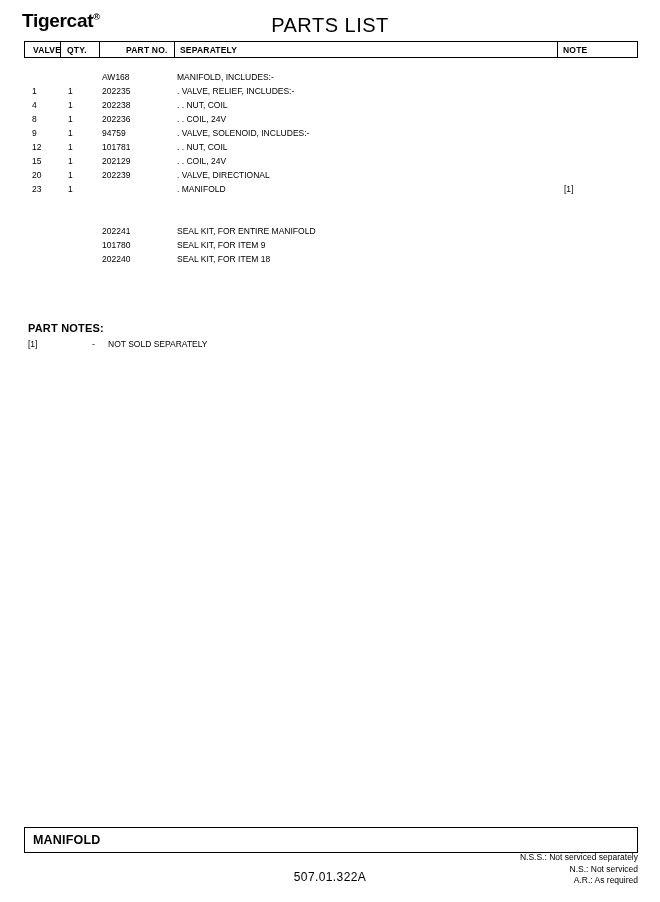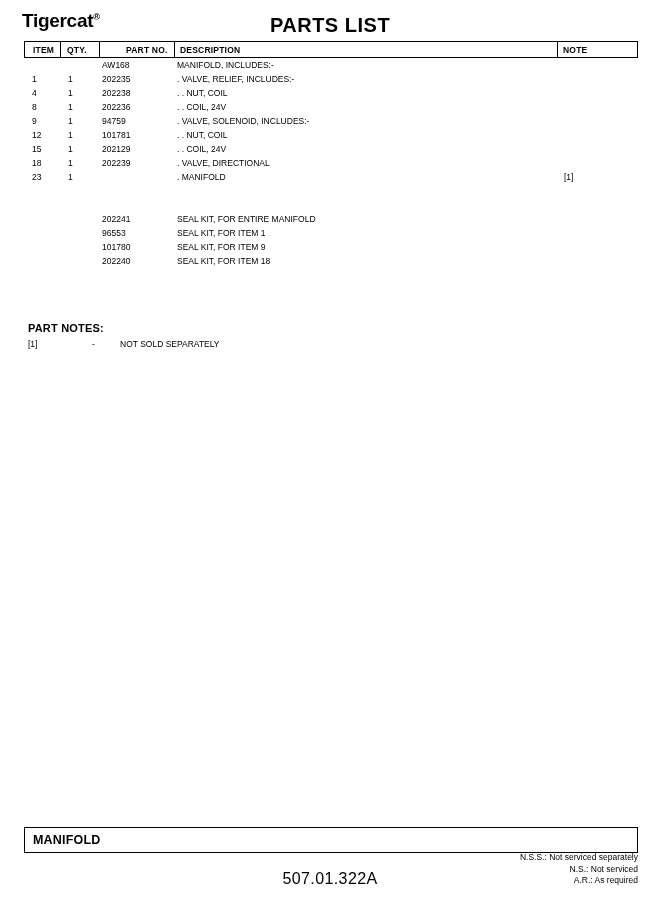--- a/index.html
+++ b/index.html
@@ -45,21 +45,21 @@
     vertical-align: super;
     font-weight: bold;
   }
   .doc-title {
     position: absolute;
     left: 0;
     right: 0;
     top: 6px;
     text-align: center;
     font-size: 20px;
-    font-weight: bold;
+    font-weight: normal;
     letter-spacing: 0.5px;
   }
 
   
   .table-wrap {
     position: absolute;
     top: 41px;
     left: 24px;
     width: 614px;
   }
@@ -92,20 +92,21 @@
     width: 1px;
     background: #000;
   }
   .v1 { left: 35px; }
   .v2 { left: 74px; }
   .v3 { left: 149px; }
   .v4 { left: 532px; }
 
   .rows {
     position: relative;
+    margin-top: 12px;
     width: 614px;
   }
   .row {
     position: relative;
     height: 14px;
     font-size: 8.5px;
   }
   .row .f {
     position: absolute;
     top: 0;
@@ -134,21 +135,21 @@
     letter-spacing: 0.2px;
   }
   .pn-row {
     position: relative;
     height: 14px;
     margin-top: 5px;
     font-size: 8.5px;
   }
   .pn-key  { position: absolute; left: 0px; }
   .pn-dash { position: absolute; left: 64px; }
-  .pn-text { position: absolute; left: 80px; margin-left: 12px; }
+  .pn-text { position: absolute; left: 80px; }
 
   
   .footer-box {
     position: absolute;
     left: 24px;
     top: 827px;
     width: 614px;
     height: 26px;
     border: 1px solid #000;
     box-sizing: border-box;
@@ -161,21 +162,21 @@
     font-size: 12.5px;
     font-weight: bold;
     letter-spacing: 0.2px;
   }
   .page-number {
     position: absolute;
     left: 0;
     right: 0;
     top: 870px;
     text-align: center;
-    font-size: 16px;
+    font-size: 12px;
     letter-spacing: 0.4px;
   }
   .legend {
     position: absolute;
     right: 22px;
     top: 852px;
     text-align: right;
     font-size: 8.5px;
     line-height: 11.5px;
   }
@@ -185,24 +186,24 @@
 
 <div class="page">
 
   <div class="header">
     <div class="brand"><span>Tigercat</span><span class="reg">®</span></div>
     <div class="doc-title">PARTS LIST</div>
   </div>
 
   <div class="table-wrap">
     <div class="col-head">
-      <span class="cell c-item">ITEM</span>
+      <span class="cell c-item">VALVE</span>
       <span class="cell c-qty">QTY.</span>
       <span class="cell c-part">PART NO.</span>
-      <span class="cell c-desc">DESCRIPTION</span>
+      <span class="cell c-desc">SEPARATELY</span>
       <span class="cell c-note">NOTE</span>
       <span class="vline v1"></span>
       <span class="vline v2"></span>
       <span class="vline v3"></span>
       <span class="vline v4"></span>
     </div>
 
     <div class="rows">
       <div class="row">
         <span class="f f-item"></span>
@@ -247,21 +248,21 @@
         <span class="f f-note"></span>
       </div>
       <div class="row">
         <span class="f f-item">15</span>
         <span class="f f-qty">1</span>
         <span class="f f-part">202129</span>
         <span class="f f-desc">. . COIL, 24V</span>
         <span class="f f-note"></span>
       </div>
       <div class="row">
-        <span class="f f-item">18</span>
+        <span class="f f-item">20</span>
         <span class="f f-qty">1</span>
         <span class="f f-part">202239</span>
         <span class="f f-desc">. VALVE, DIRECTIONAL</span>
         <span class="f f-note"></span>
       </div>
       <div class="row">
         <span class="f f-item">23</span>
         <span class="f f-qty">1</span>
         <span class="f f-part"></span>
         <span class="f f-desc">. MANIFOLD</span>
@@ -269,27 +270,20 @@
       </div>
 
       <div class="gap"></div>
       <div class="gap"></div>
 
       <div class="row">
         <span class="f f-item"></span>
         <span class="f f-qty"></span>
         <span class="f f-part">202241</span>
         <span class="f f-desc">SEAL KIT, FOR ENTIRE MANIFOLD</span>
-        <span class="f f-note"></span>
-      </div>
-      <div class="row">
-        <span class="f f-item"></span>
-        <span class="f f-qty"></span>
-        <span class="f f-part">96553</span>
-        <span class="f f-desc">SEAL KIT, FOR ITEM 1</span>
         <span class="f f-note"></span>
       </div>
       <div class="row">
         <span class="f f-item"></span>
         <span class="f f-qty"></span>
         <span class="f f-part">101780</span>
         <span class="f f-desc">SEAL KIT, FOR ITEM 9</span>
         <span class="f f-note"></span>
       </div>
       <div class="row">

